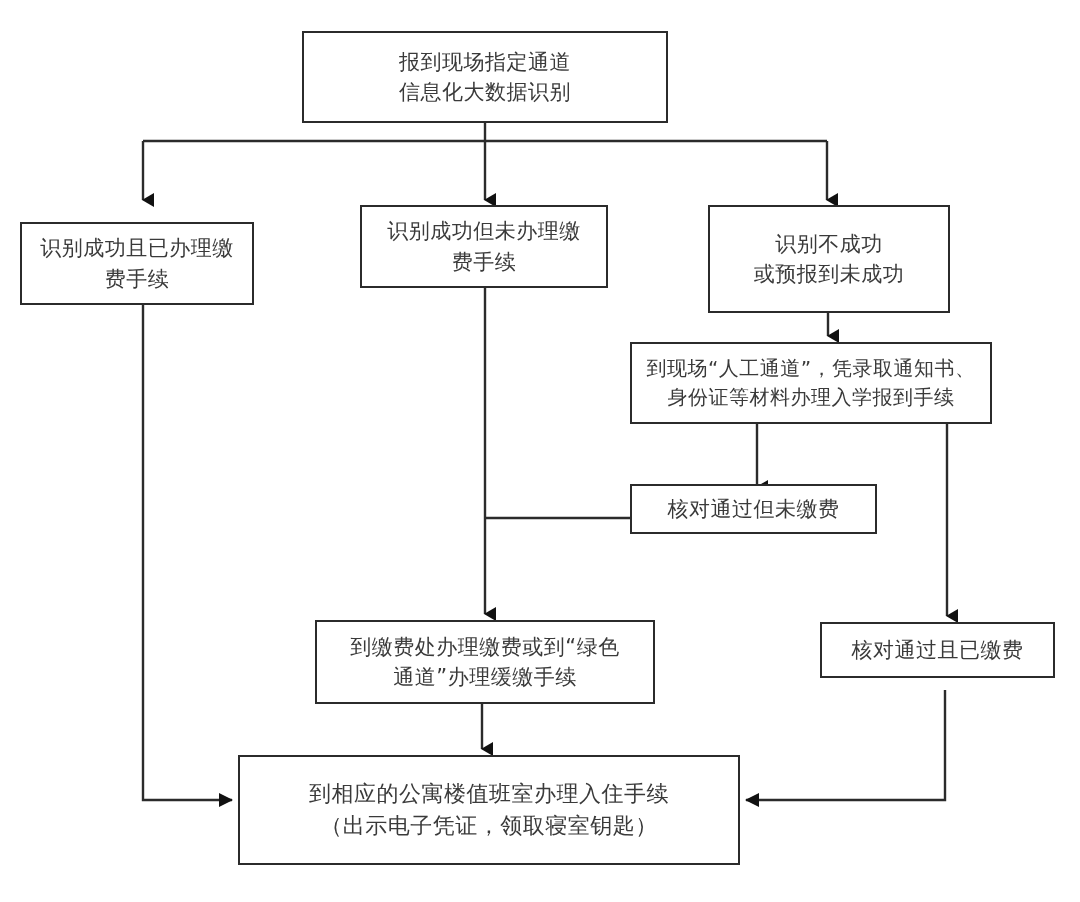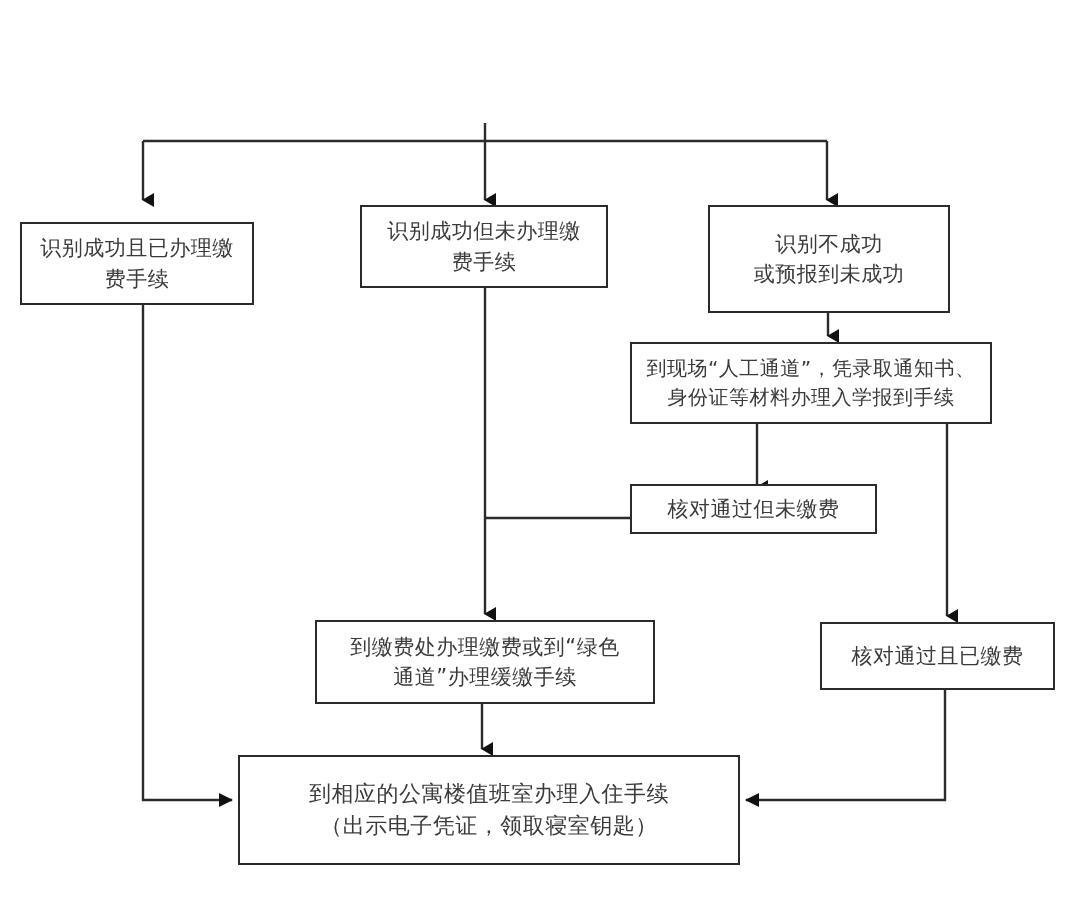--- a/index.html
+++ b/index.html
@@ -42,21 +42,21 @@
     padding: 0 10px;
     white-space: pre-line;
   }
   .n-start   { left: 302px; top: 31px;  width: 366px; height: 92px;  font-size: 21px; }
   .n-b1      { left: 20px;  top: 222px; width: 234px; height: 83px;  font-size: 21px; }
   .n-b2      { left: 360px; top: 205px; width: 248px; height: 83px;  font-size: 21px; }
   .n-b3      { left: 708px; top: 205px; width: 242px; height: 108px;  font-size: 21px; }
   .n-manual  { left: 630px; top: 342px; width: 362px; height: 82px;  font-size: 20px; }
   .n-unpaid  { left: 630px; top: 484px; width: 247px; height: 50px;  font-size: 21px; }
   .n-pay     { left: 315px; top: 620px; width: 340px; height: 84px;  font-size: 21px; }
-  .n-paid    { left: 820px; top: 622px; width: 235px; height: 68px;  font-size: 21px; }
+  .n-paid    { left: 820px; top: 622px; width: 235px; height: 56px;  font-size: 21px; }
   .n-final   { left: 238px; top: 755px; width: 502px; height: 110px; font-size: 22px; }
 </style>
 </head>
 <body>
 
 <div id="canvas">
 
   <svg class="edges" viewBox="0 0 1080 902" xmlns="http://www.w3.org/2000/svg">
     <defs>
       <marker id="arrowDown" markerWidth="14" markerHeight="12" refX="7" refY="11" orient="auto" markerUnits="userSpaceOnUse">
@@ -93,20 +93,24 @@
 
       <path d="M630,518 L486,518"></path>
 
       <path d="M482,704 L482,749" marker-end="url(#arrowDown)"></path>
 
       <path d="M945,690 L945,800 L746,800" marker-end="url(#arrowLeft)"></path>
 
     </g>
   </svg>
 
+  <div class="node n-start">
+    <span class="txt">报到现场指定通道
+信息化大数据识别</span>
+  </div>
 
   <div class="node n-b1">
     <span class="txt">识别成功且已办理缴
 费手续</span>
   </div>
 
   <div class="node n-b2">
     <span class="txt">识别成功但未办理缴
 费手续</span>
   </div>

